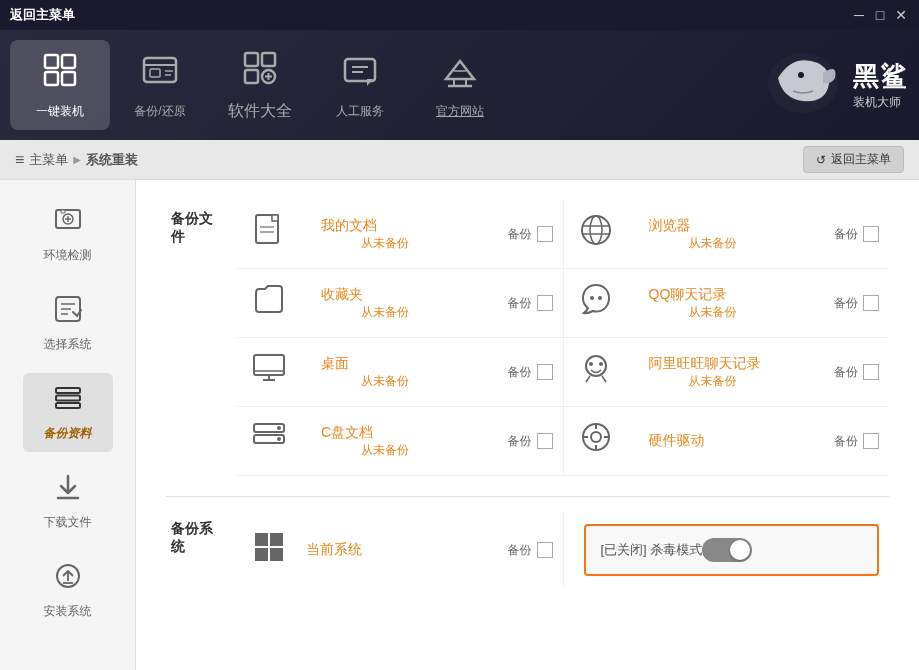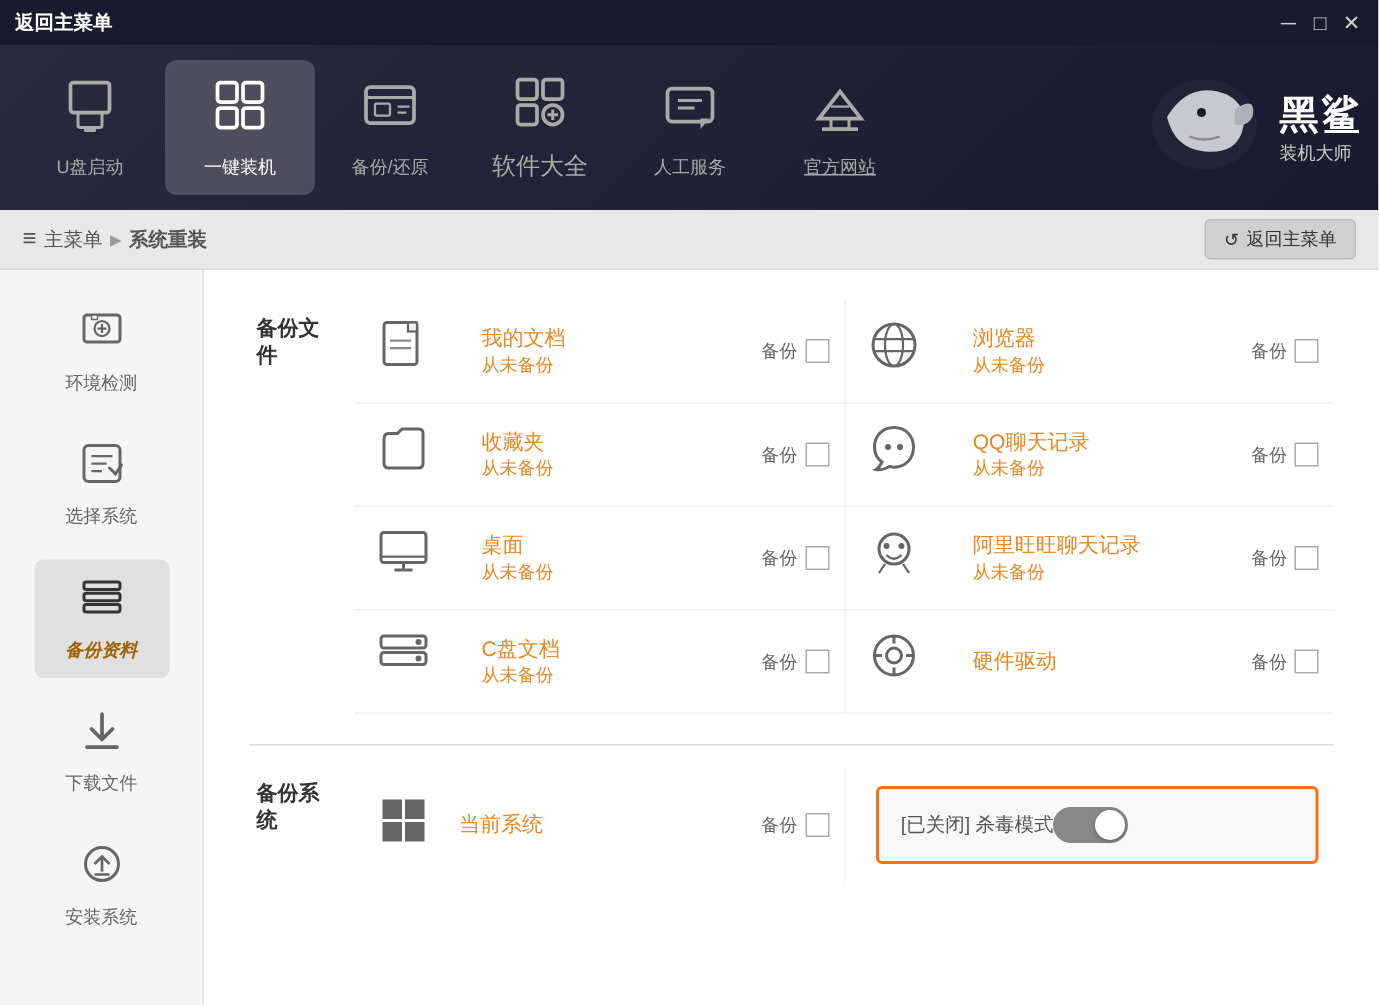--- a/index.html
+++ b/index.html
@@ -91,21 +91,21 @@
     .backup-section { margin-bottom: 20px; }
     .backup-grid { display: grid; grid-template-columns: 1fr 1fr; gap: 0; }
     .backup-item {
       display: flex; align-items: center; gap: 30px;
       padding: 12px 10px; border-bottom: 1px solid #f0f0f0;
     }
     .backup-item-icon { font-size: 32px; color: #555; width: 45px; text-align: center; }
     .backup-item-info { flex: 1; }
     .backup-item-name { font-size: 14px; color: #e87; }
     .backup-item-name.orange { color: #e88822; }
-    .backup-item-status { font-size: 12px; color: #e88822; }
+    .backup-item-status { font-size: 12px; color: #e88822; margin-left: 40px; }
     .backup-checkbox-area { display: flex; align-items: center; gap: 5px; font-size: 12px; color: #666; }
     .backup-checkbox { width: 16px; height: 16px; border: 1px solid #aaa; background: #fff; display: flex; align-items: center; justify-content: center; }
     .right-section { border-left: 1px solid #f0f0f0; }
 
     
     .system-section { border-top: 1px solid #e0e0e0; padding-top: 15px; }
     .system-grid { display: grid; grid-template-columns: 1fr 1fr; gap: 0; }
     .system-item { display: flex; align-items: center; gap: 15px; padding: 12px 10px; }
 
     
@@ -142,30 +142,20 @@
   </div>
   <div class="title-bar-controls">
     <div class="title-bar-btn" style="color:#ccc;">─</div>
     <div class="title-bar-btn" style="color:#ccc;">□</div>
     <div class="title-bar-btn" style="color:#ccc;">✕</div>
   </div>
 </div>
 
 <div class="nav-bar">
 
-  <div class="nav-item">
-    <span class="nav-icon">
-      <svg width="38" height="38" viewBox="0 0 38 38" fill="none">
-        <rect x="6" y="4" width="26" height="20" rx="2" stroke="#aaa" stroke-width="2.5" fill="none"></rect>
-        <rect x="11" y="24" width="16" height="10" rx="1.5" stroke="#aaa" stroke-width="2" fill="none"></rect>
-        <rect x="15" y="34" width="8" height="3" rx="1" fill="#aaa"></rect>
-      </svg>
-    </span>
-    <span style="font-size:12px;color:#aaa;">U盘启动</span>
-  </div>
 
   <div class="nav-item active" style="background:rgba(255,255,255,0.18);">
     <span class="nav-icon">
       <svg width="38" height="38" viewBox="0 0 38 38" fill="none">
         <rect x="4" y="4" width="13" height="13" rx="2" stroke="#fff" stroke-width="2.5" fill="none"></rect>
         <rect x="21" y="4" width="13" height="13" rx="2" stroke="#fff" stroke-width="2.5" fill="none"></rect>
         <rect x="4" y="21" width="13" height="13" rx="2" stroke="#fff" stroke-width="2.5" fill="none"></rect>
         <rect x="21" y="21" width="13" height="13" rx="2" stroke="#fff" stroke-width="2.5" fill="none"></rect>
       </svg>
     </span>

